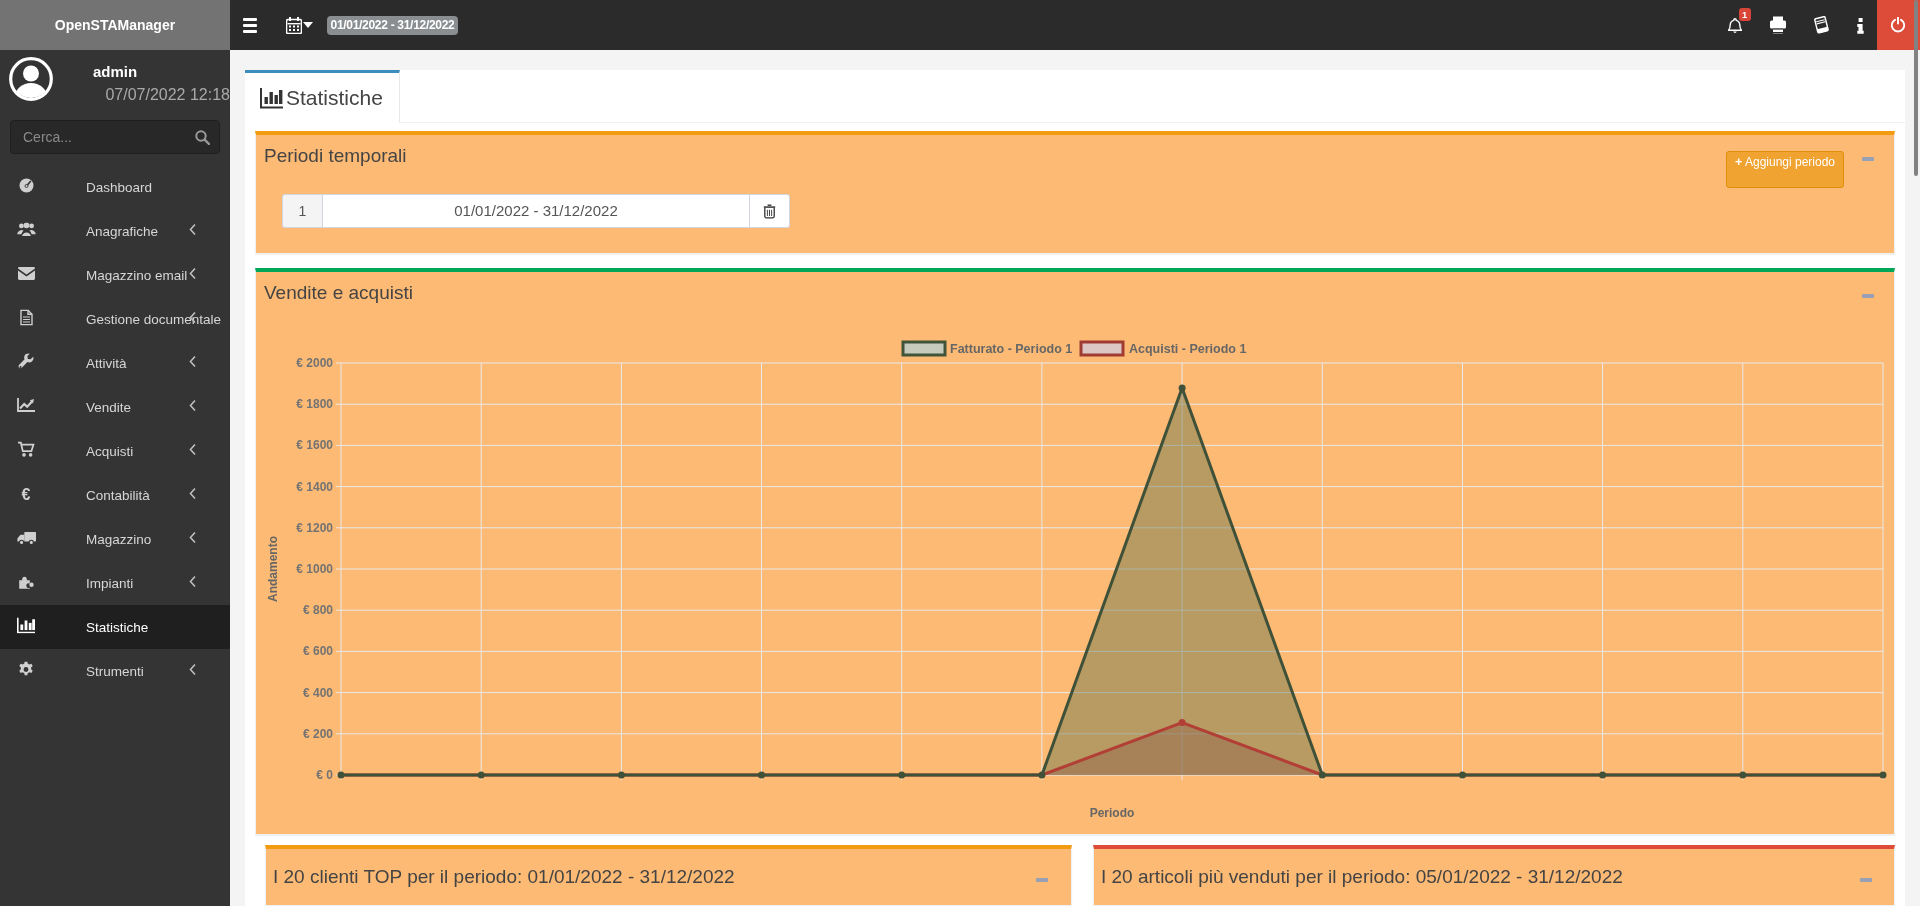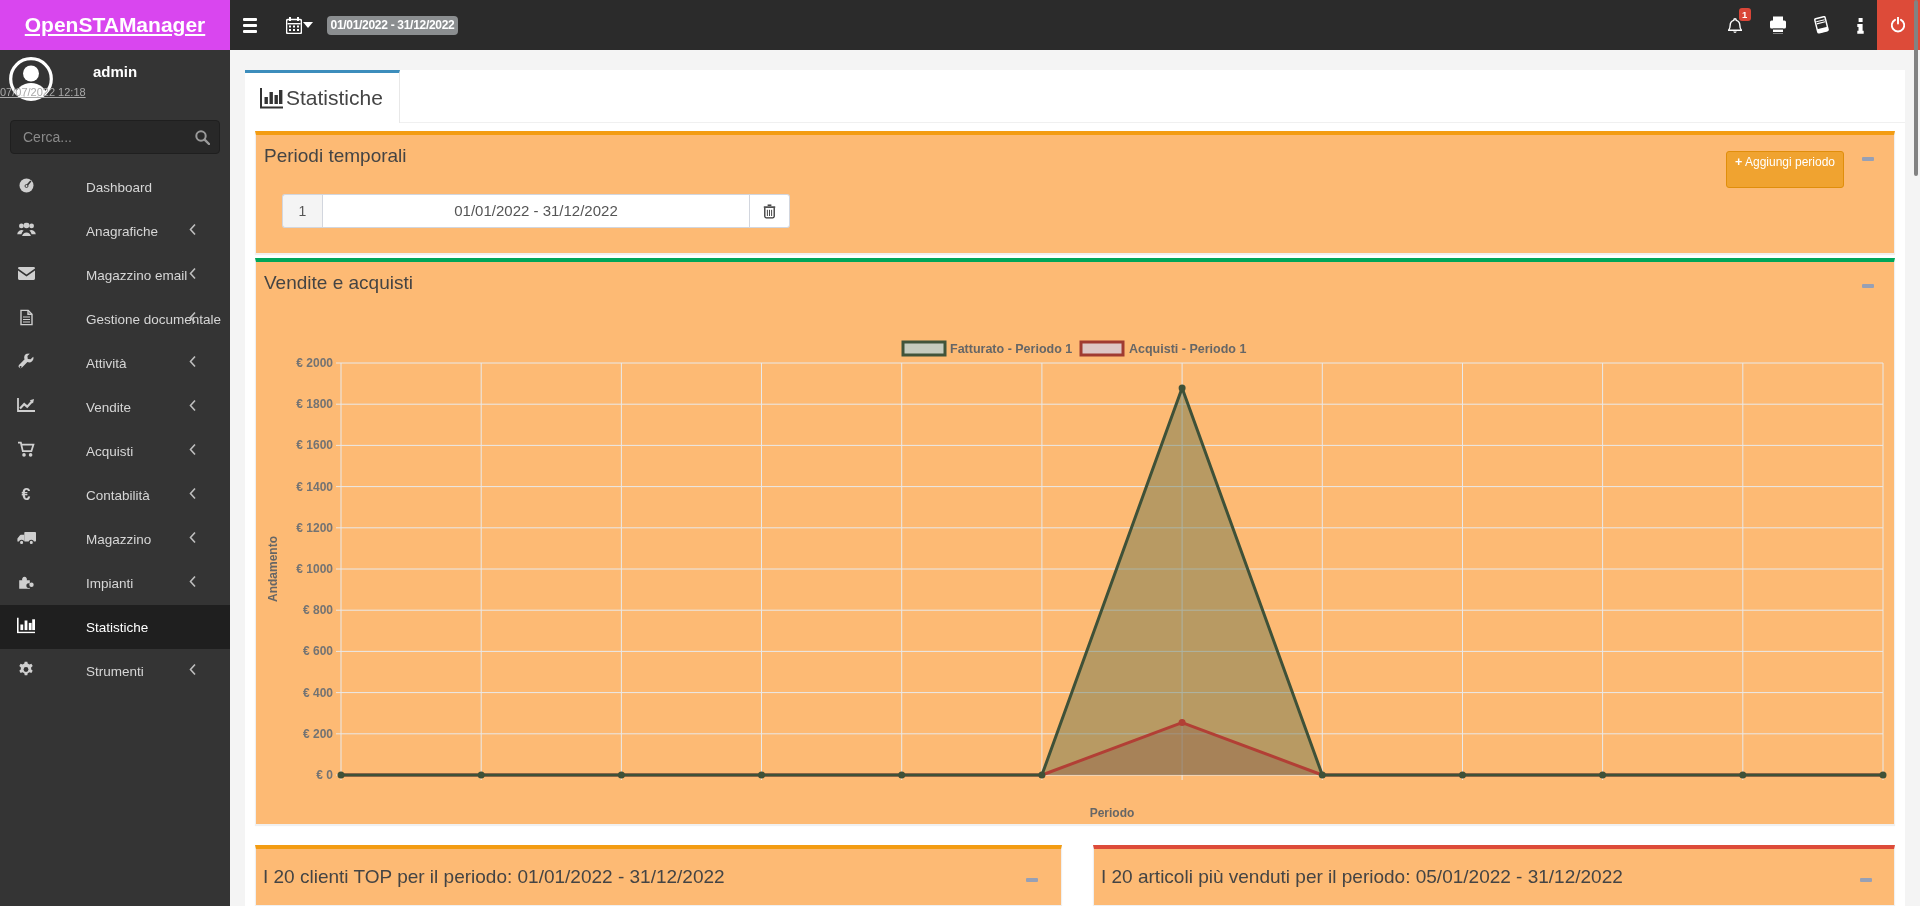--- a/index.html
+++ b/index.html
@@ -1,50 +1,50 @@
 <!DOCTYPE html>
 <html><head>
 <meta charset="utf-8">
 <style>
 * { margin:0; padding:0; box-sizing:border-box; }
 html,body { width:1920px; height:906px; overflow:hidden; }
 body { font-family:"Liberation Sans", sans-serif; background:#f4f4f4; position:relative; }
 .abs { position:absolute; }
 
-#logo { left:0; top:0; width:230px; height:50px; background:#d946ef; color:#fff; font-weight:bold; font-size:21px; line-height:50px; text-align:center;text-decoration:underline; }
+#logo { left:0; top:0; width:230px; height:50px; background:#737373; color:#fff; font-weight:bold; font-size:14px; line-height:50px; text-align:center; }
 #navbar { left:230px; top:0; width:1690px; height:50px; background:#2b2b2b; }
 .bar { position:absolute; left:243px; width:14px; height:3px; background:#fff; border-radius:1px; }
 #badge-date { left:327px; top:16px; width:131px; height:19px; background:#8b8e90; border-radius:4px; color:#fff; font-weight:bold; font-size:12px; letter-spacing:-0.3px; line-height:19px; text-align:center; white-space:nowrap; }
 #power { left:1877px; top:0; width:43px; height:50px; background:#dd4b39; }
 #notif-badge { left:1739px; top:8px; width:11.5px; height:13px; background:#d94638; border-radius:3px; color:#fff; font-size:9.5px; font-weight:bold; text-align:center; line-height:13px; }
 
 #sidebar { left:0; top:50px; width:230px; height:856px; background:#343434; }
 #uname { left:0; top:63px; width:230px; text-align:center; color:#fff; font-weight:bold; font-size:15px; }
-#udate { left:0; top:86px; width:230px; text-align:left; color:#a9a9a9; font-size:11px;text-decoration:underline; }
+#udate { left:0; top:86px; width:230px; text-align:right; color:#a9a9a9; font-size:16px; }
 #search { left:10px; top:120px; width:210px; height:34px; background:#282828; border:1px solid #1f1f1f; border-radius:4px; color:#8a8a8a; font-size:14px; line-height:32px; padding-left:12px; }
 .mi { position:absolute; left:0; width:230px; height:44px; color:#d6d6d6; font-size:13.5px; }
 .mi .txt { position:absolute; left:42px; top:50%; transform:translateY(-50%);margin-left:44px; }
 .mi .ic { position:absolute; left:14px; top:50%; transform:translateY(-50%); width:24px; text-align:center; }
 .mi .chev { position:absolute; left:189px; top:50%; transform:translateY(-50%); color:#bdbdbd; }
 .mi.active { background:#1f1f1f; color:#fff; }
 #container { left:245px; top:70px; width:1660px; height:836px; background:#fff; }
 #tabrow-border { left:400px; top:122px; width:1505px; height:1px; background:#f0f0f0; }
 #tab { left:245px; top:70px; width:155px; height:53px; background:#fff; border-top:3px solid #3c8dbc; border-right:1px solid #e8e8e8; }
 #tab-label { left:286px; top:86px; font-size:21px; color:#444; }
 .card { position:absolute; background:#fdba74; border:1px solid #f0f0f0; box-shadow:0 1px 1px rgba(0,0,0,0.06); }
 .card .title { position:absolute; left:8px; font-size:19px; color:#444; }
 .minus { position:absolute; width:12px; height:3.5px; background:#97a0b5; border-radius:1px; }
 #card1 { left:255px; top:131px; width:1640px; height:123px; border-top:4px solid #f39c12; }
 #btn-add { position:absolute; left:1470px; top:16px; width:118px; height:37px; background:#f0a330; border:1px solid #e08e0b; border-radius:3px; color:#fff; font-size:12px; text-align:center; line-height:21px; }
 .igroup { position:absolute; left:26px; top:59px; height:34px; display:flex; }
 .addon { width:40px; height:34px; background:#f4f4f4; border:1px solid #d2d6de; border-right:0; border-radius:3px 0 0 3px; text-align:center; line-height:32px; font-size:14px; color:#555; }
 .inp { width:428px; height:34px; background:#fff; border:1px solid #d2d6de; text-align:center; line-height:32px; font-size:15px; color:#555; }
 .tbtn { width:40px; height:34px; background:#fff; border:1px solid #d2d6de; border-left:0; border-radius:0 3px 3px 0; display:flex; align-items:center; justify-content:center; }
-#card2 { left:255px; top:258px; width:1640px; height:567px; border-top:4px solid #00a65a; }
-#card3 { left:255px; top:845px; width:807px; height:61px; border-top:4px solid #f39c12; }
+#card2 { left:255px; top:268px; width:1640px; height:567px; border-top:4px solid #00a65a; }
+#card3 { left:265px; top:845px; width:807px; height:61px; border-top:4px solid #f39c12; }
 #card4 { left:1093px; top:845px; width:802px; height:61px; border-top:4px solid #dd4b39; }
 .title2 { position:absolute; left:7px; top:17px; font-size:19px; color:#444; }
 #scrollthumb { left:1914px; top:0; width:4px; height:176px; background:#828282; border-radius:2px; z-index:99; }
 </style>
 </head>
 <body>
 <div class="abs" id="logo">OpenSTAManager</div>
 <div class="abs" id="navbar"></div>
 <div class="bar" style="top:18px"></div>
 <div class="bar" style="top:24px"></div>

